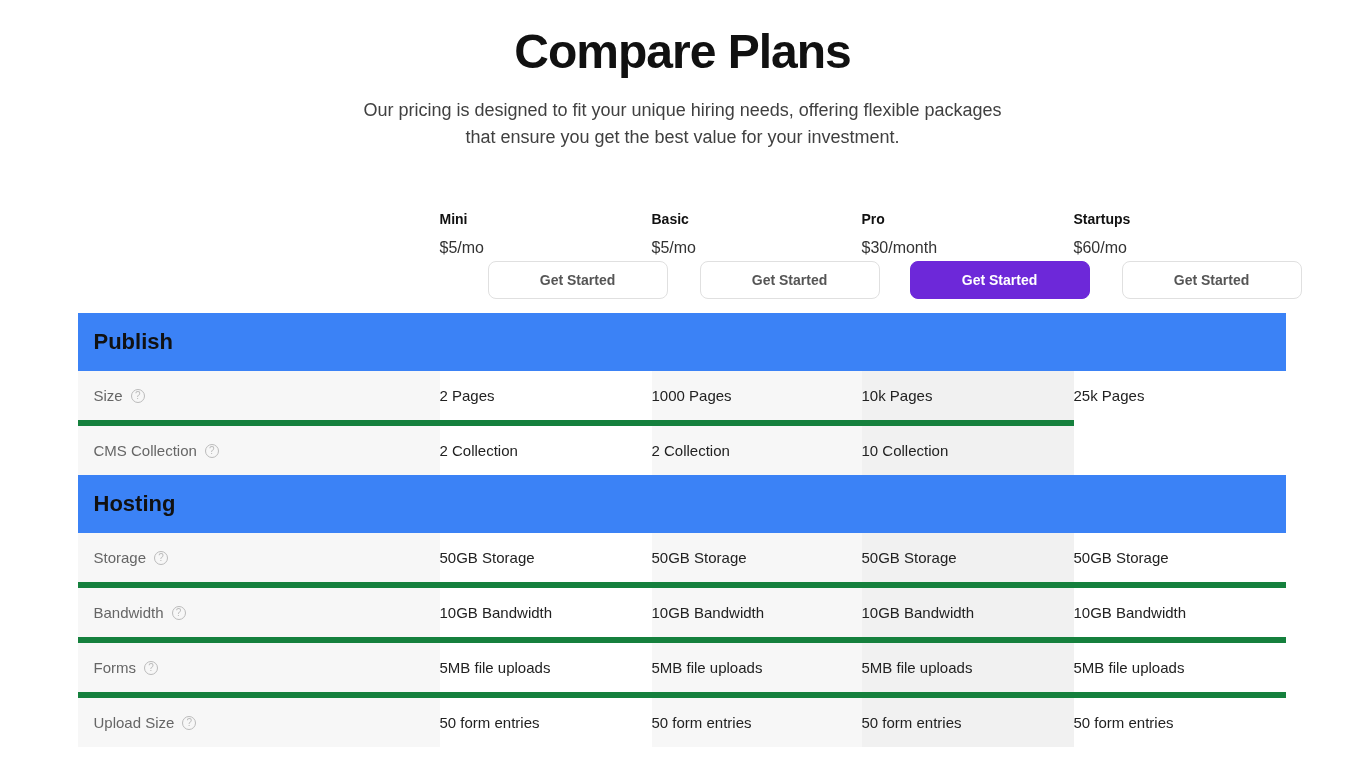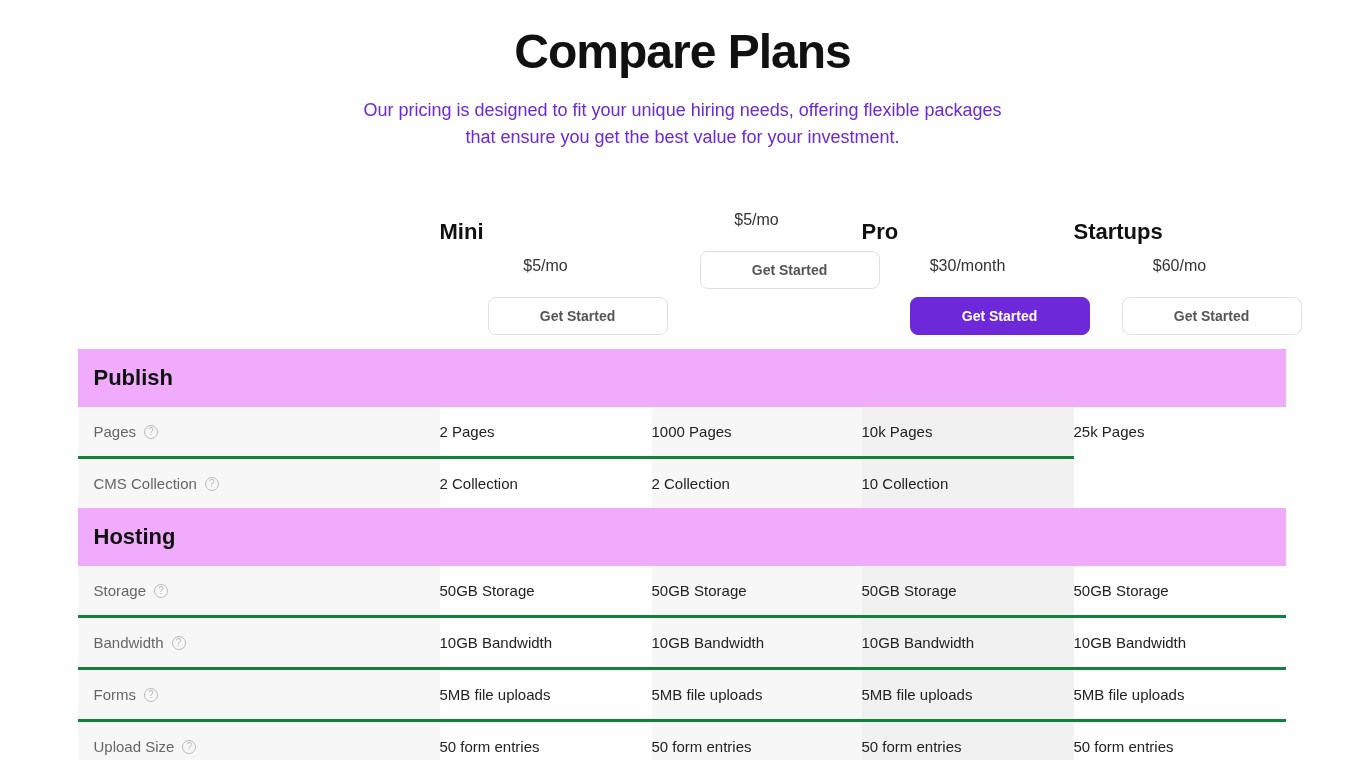--- a/index.html
+++ b/index.html
@@ -18,47 +18,45 @@
     margin-bottom: 60px;
   }
   .header h1 {
     font-size: 48px;
     font-weight: 700;
     letter-spacing: -1px;
     margin-bottom: 18px;
   }
   .header p {
     font-size: 18px;
-    color: #6d28d9;
+    color: #404040;
     max-width: 660px;
     margin: 0 auto;
     line-height: 1.5;
   }
   .grid {
     width: 1210px;
     margin: 0 auto;
   }
   .row {
     display: grid;
     grid-template-columns: 362px 212px 210px 212px 212px;
   }
   .plan-head {
     padding: 0 0 14px 0;
   }
   .plan-name {
-    font-size: 22px;
+    font-size: 14px;
     font-weight: 700;
     margin-bottom: 12px;
-    margin-top: 8px;
   }
   .plan-price {
     font-size: 16px;
     color: #333;
-    margin-bottom: 22px;
-    text-align: center;
+    margin-bottom: 4px;
   }
   .btn {
     display: block;
     width: 180px;
     padding: 10px 0;
     text-align: center;
     border-radius: 8px;
     font-size: 14px;
     font-weight: 600;
     cursor: pointer;
@@ -66,31 +64,31 @@
     background: #fff;
     color: #555;
     margin-left: 48px;
   }
   .btn.primary {
     background: #6d28d9;
     border-color: #6d28d9;
     color: #fff;
   }
   .section-header {
-    background: #f0abfc;
+    background: #3b82f6;
     padding: 16px 16px;
     font-size: 22px;
     font-weight: 700;
     grid-column: 1 / 6;
   }
   .cell {
     padding: 16px 12px 16px 0;
     font-size: 15px;
     color: #222;
-    border-top: 3px solid #15803d;
+    border-top: 6px solid #15803d;
     display: flex;
     align-items: center;
   }
   .label-cell {
     padding-left: 16px;
     color: #666;
   }
   .label-cell .t { margin-right: 8px; }
   .help {
     display: inline-flex;
@@ -120,20 +118,21 @@
   <div class="grid">
 
     <div class="row">
       <div></div>
       <div class="plan-head">
         <div class="plan-name">Mini</div>
         <div class="plan-price">$5/mo</div>
         <button class="btn">Get Started</button>
       </div>
       <div class="plan-head">
+        <div class="plan-name">Basic</div>
         <div class="plan-price">$5/mo</div>
         <button class="btn">Get Started</button>
       </div>
       <div class="plan-head">
         <div class="plan-name">Pro</div>
         <div class="plan-price">$30/month</div>
         <button class="btn primary">Get Started</button>
       </div>
       <div class="plan-head">
         <div class="plan-name">Startups</div>
@@ -141,21 +140,21 @@
         <button class="btn">Get Started</button>
       </div>
     </div>
 
     <div class="row">
       <div class="section-header">Publish</div>
     </div>
 
     <div class="row">
       <div class="cell label-cell col-shade first-cell-in-section">
-        <span class="t">Pages</span>
+        <span class="t">Size</span>
         <span class="help">?</span>
       </div>
       <div class="cell first-cell-in-section">2 Pages</div>
       <div class="cell col-shade first-cell-in-section">1000 Pages</div>
       <div class="cell col-highlight first-cell-in-section">10k Pages</div>
       <div class="cell first-cell-in-section">25k Pages</div>
     </div>
 
     <div class="row">
       <div class="cell label-cell col-shade">

